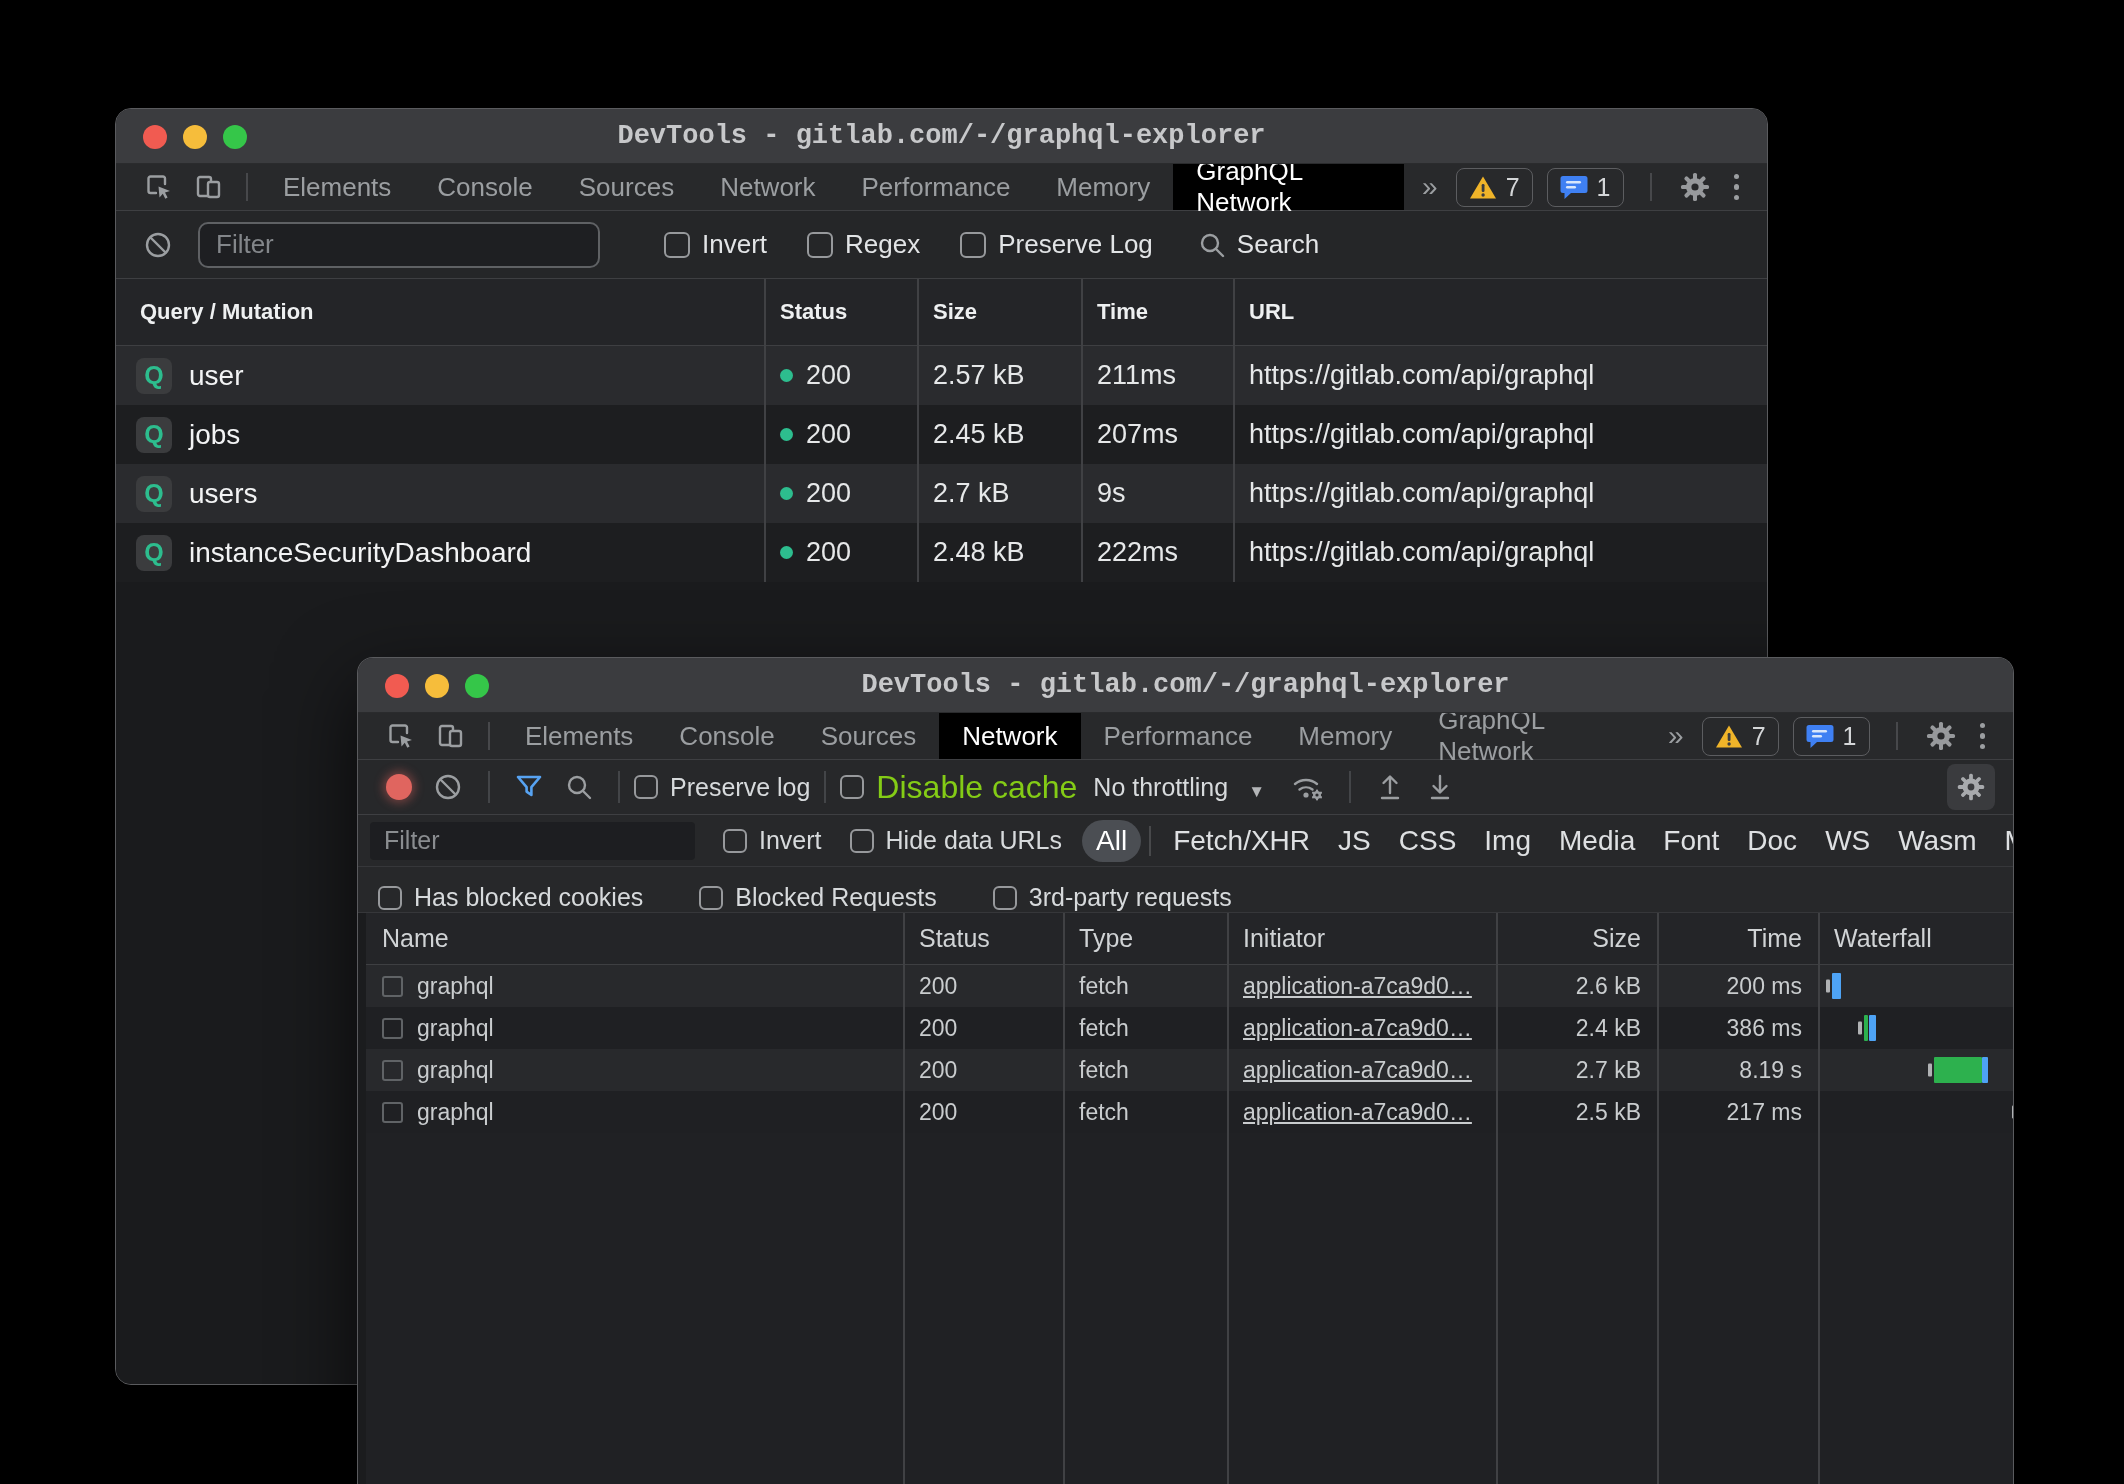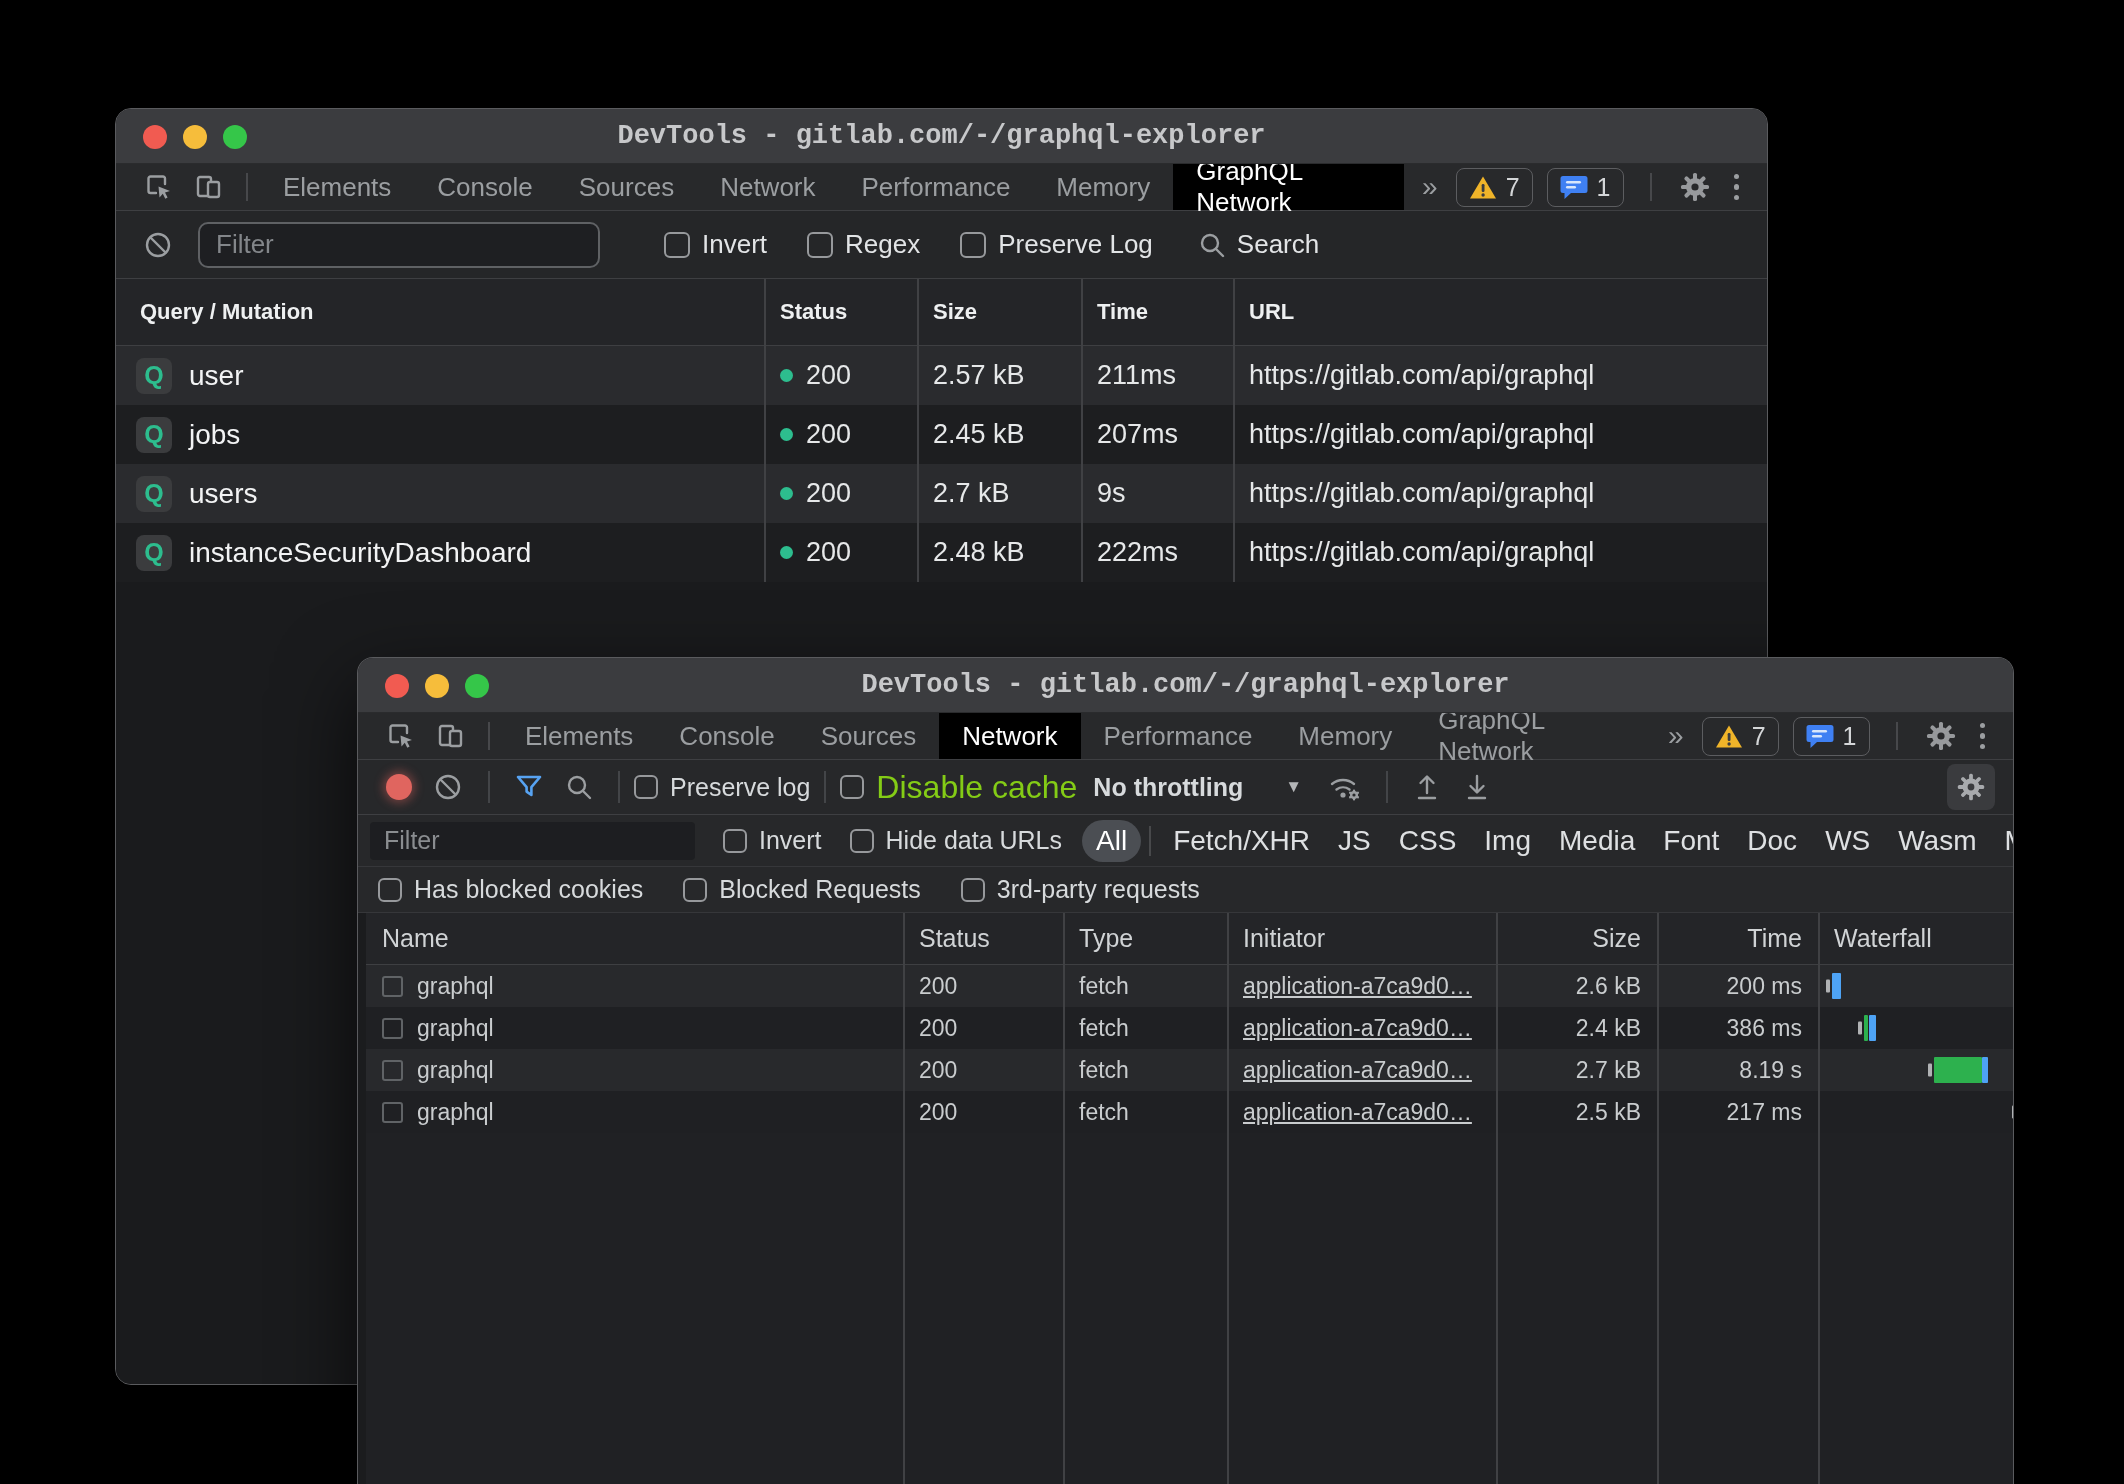--- a/index.html
+++ b/index.html
@@ -53,40 +53,40 @@
   .clabel { font-size:26px; font-weight:500; color:#e2e4e6; white-space:nowrap; }
   #back-checks { display:flex; gap:40px; margin-left:64px; }
   .search-group { display:flex; align-items:center; gap:10px; margin-left:44px; }
 
   .nettools { height:55px; background:#27282a; border-bottom:1px solid #3e3f42;
               display:flex; align-items:center; padding:0 18px; }
   .nt-sep { width:2px; height:32px; background:#434548; margin:0 14px; }
   .icon-btn { display:flex; align-items:center; justify-content:center; padding:0 10px; }
   .record-dot { width:26px; height:26px; border-radius:50%; background:#e0655f;
                 box-shadow:0 0 10px 3px rgba(224,101,95,.4); }
-  .throttle { display:flex; align-items:center; gap:42px; margin-left:16px;font-weight:bold; }
+  .throttle { display:flex; align-items:flex-end; gap:20px; margin-left:16px; }
   .throttle .val { font-size:25px; color:#d7dadc; }
   .throttle .caret { font-size:17px; color:#b4b6b8; }
   .gear-btn { margin-left:auto; width:48px; height:46px; background:#3a3b3e; border-radius:8px;
               display:flex; align-items:center; justify-content:center; }
 
   .filterbar { height:52px; background:#27282a; border-bottom:1px solid #36373a;
                display:flex; align-items:center; padding:0 12px; }
   .nf-input { background:#1d1e21; border:none; border-radius:4px; height:38px; width:325px;
               color:#dfe1e3; font-size:25px; padding:0 14px; outline:none; }
   .nf-input::placeholder { color:#8a8d90; }
   .filterbar .check-group { margin-left:28px; }
   .filterbar .clabel { font-size:25px; font-weight:400; color:#d7dadc; }
   .pills { display:flex; align-items:center; margin-left:20px; gap:0; }
   .pill { font-size:28px; color:#dee0e2; padding:5px 14px; border-radius:999px; white-space:nowrap; }
   .pill.selected { background:#4b4e53; color:#fff; }
   .pill-sep { width:2px; height:30px; background:#48494b; margin:0 8px; }
 
   .optionsbar { height:46px; background:#27282a; border-bottom:1px solid #36373a;
-                display:flex; align-items:center; gap:40px; padding:0 20px; }
+                display:flex; align-items:flex-end; gap:56px; padding:0 20px; }
   .optionsbar .clabel { font-size:25px; font-weight:400; color:#d7dadc; }
 
   
   .back-grid  { display:grid; grid-template-columns:648px 153px 164px 152px 1fr; }
   .front-grid { display:grid; grid-template-columns:537px 160px 164px 269px 161px 161px 1fr; }
   .thead { background:#242528; border-bottom:1px solid #3e3f42; }
   #back-table  { position:relative; }
   #front-table { position:relative; height:572px; background:#202124;margin-left:8px; }
   .colsep { position:absolute; top:0; width:2px; background:#404144; z-index:6; }
   .cell { display:flex; align-items:center; padding-left:16px; overflow:hidden; white-space:nowrap; }

